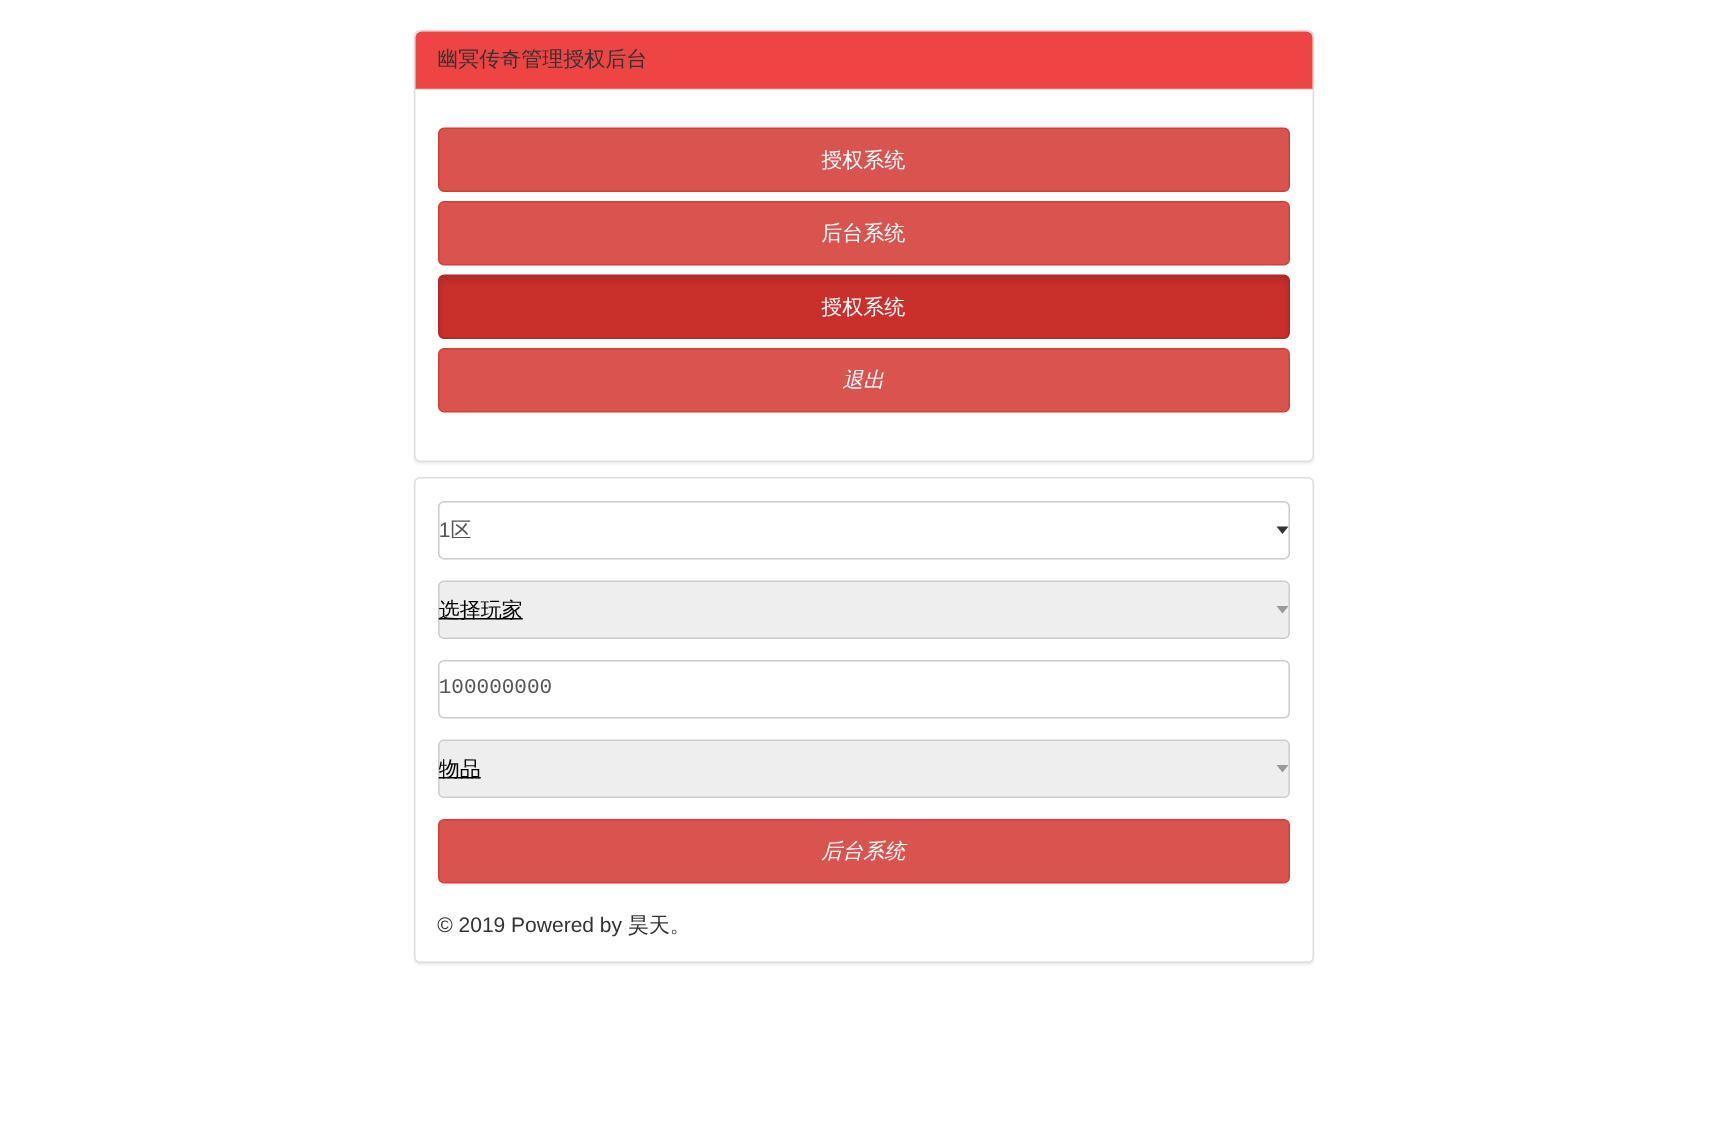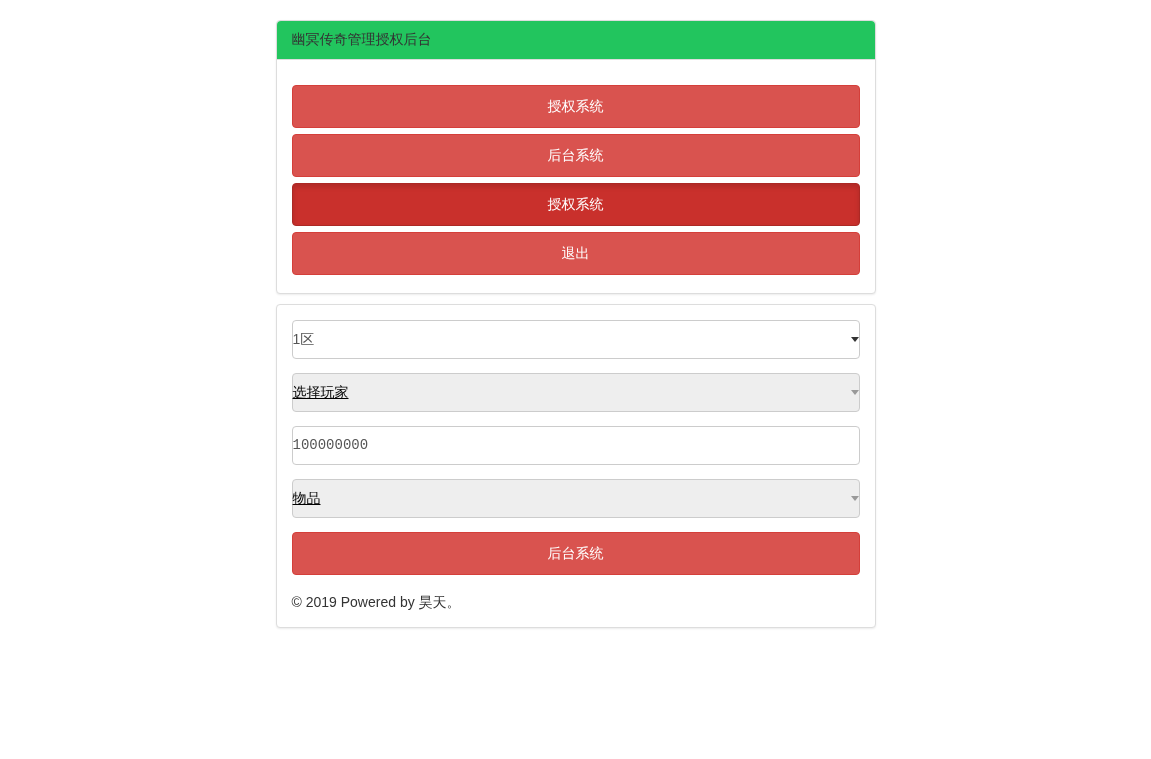--- a/index.html
+++ b/index.html
@@ -17,21 +17,21 @@
       margin: 0 auto;
     }
     .panel {
       background: #fff;
       border: 1px solid #ddd;
       border-radius: 4px;
       box-shadow: 0 1px 2px rgba(0,0,0,0.08);
       margin-bottom: 10px;
     }
     .panel-header {
-      background: #22c55e;
+      background: #ef4444;
       border-bottom: 1px solid #ddd;
       padding: 10px 15px;
       font-size: 14px;
       color: #333;
       border-radius: 4px 4px 0 0;
     }
     .panel-body {
       padding: 15px;
     }
     .btn {
@@ -48,20 +48,21 @@
       cursor: pointer;
       margin-bottom: 6px;
     }
     .btn.active {
       background: #c9302c;
       border-color: #ac2925;
       box-shadow: inset 0 3px 5px rgba(0,0,0,0.125);
     }
     .btn:last-of-type {
       margin-bottom: 0;
+      font-style: italic;
     }
     .form-group {
       margin-bottom: 14px;
     }
     .form-control, .select-wrap {
       display: flex;
       align-items: center;
       justify-content: space-between;
       width: 100%;
       padding: 8px 0;
@@ -99,21 +100,21 @@
     }
     .caret.disabled {
       border-top-color: #999;
     }
     .footer-text {
       color: #333;
       font-size: 14px;
       padding-top: 5px;
     }
     .nav-spacing {
-      padding: 25px 15px 18px 15px;
+      padding: 25px 15px 32px 15px;
     }
   </style>
 </head>
 <body>
 
 <div class="container">
 
   <div class="panel">
     <div class="panel-header">
       <span>幽冥传奇管理授权后台</span>

